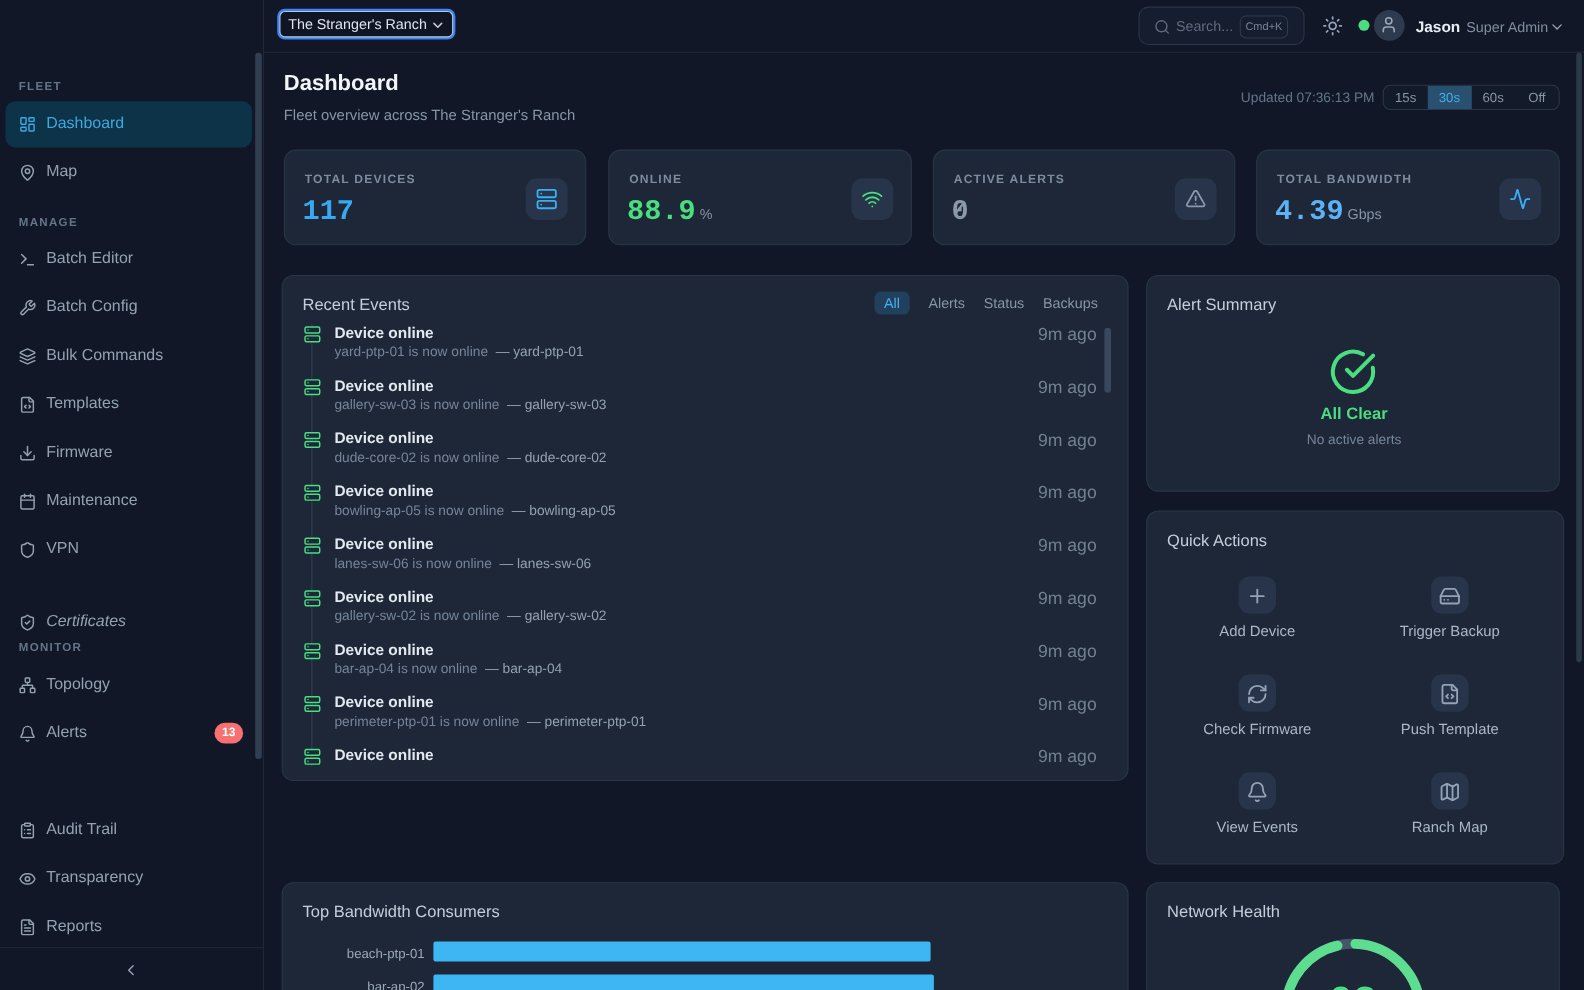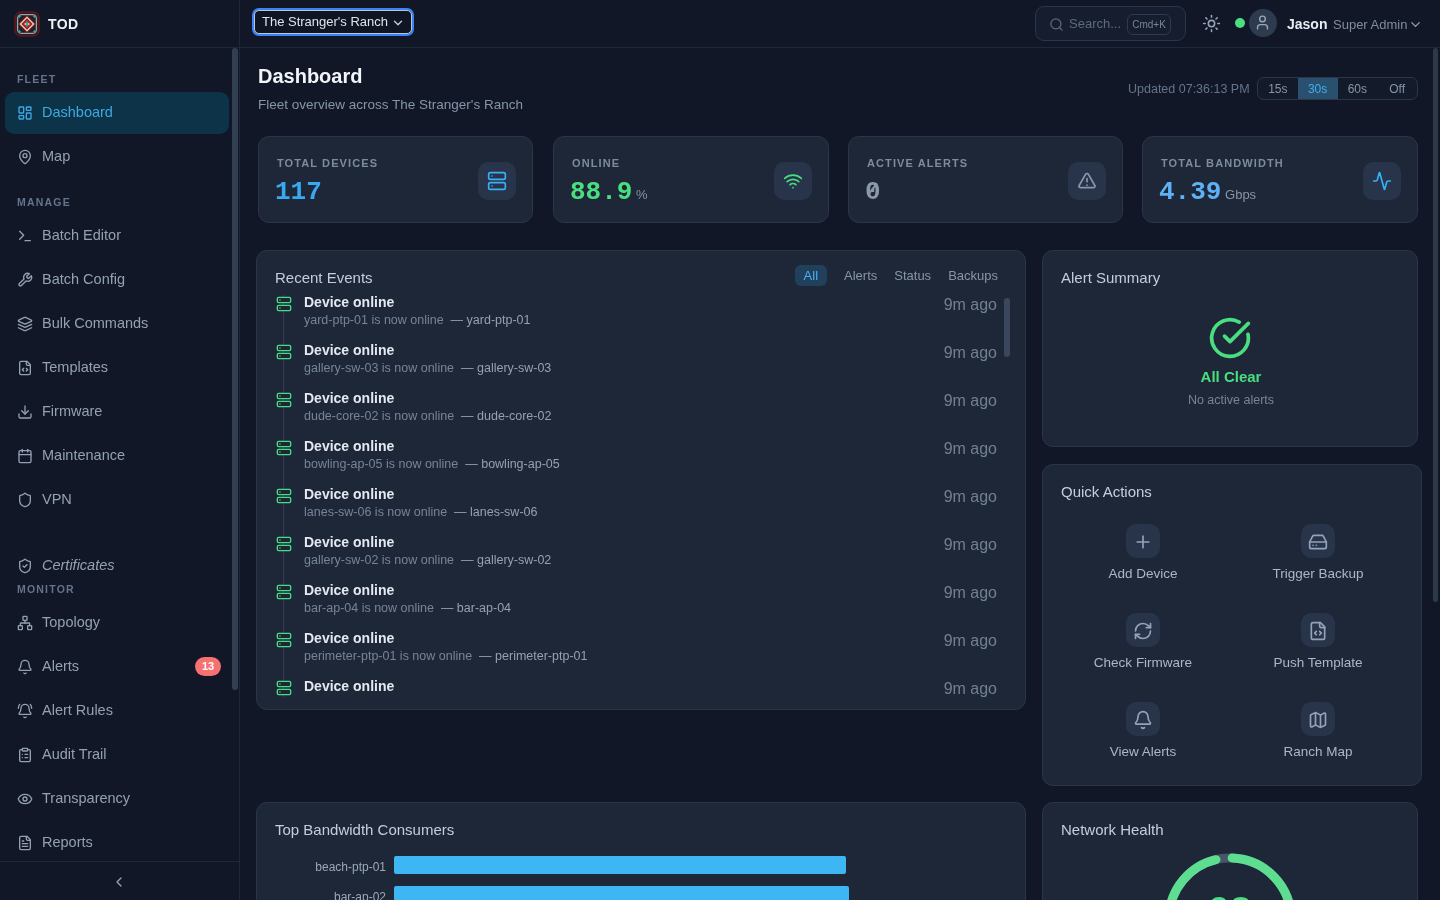--- a/index.html
+++ b/index.html
@@ -60,38 +60,20 @@
   .qbox svg { position:absolute; left:7px; top:8px; }
   .qlabel { position:absolute; font-size:13.5px; color:#aab7c8; text-align:center; width:160px; }
 
   .barlabel { position:absolute; font-size:12px; color:#9aa8ba; text-align:right; width:120px; }
   .bar { position:absolute; left:137px; height:18px; background:#3db6f3; border-radius:2px; }
 </style>
 </head>
 <body>
 
 <div id="sidebar">
-  <div id="logo">
-    <svg width="26" height="26" viewBox="0 0 26 26" style="position:absolute;left:14px;top:11px;">
-      <rect x="1" y="1" width="24" height="24" rx="6" fill="#271e26" stroke="#5f1818" stroke-width="1.6"></rect>
-      <rect x="3.6" y="3.6" width="18.8" height="18.8" rx="4" fill="none" stroke="#97a1ab" stroke-width="1.3"></rect>
-      <path d="M13 4.2 L21.8 13 L13 21.8 L4.2 13 Z" fill="#8f1f1f"></path>
-      <path d="M13 6.4 L19.6 13 L13 19.6 L6.4 13 Z" fill="none" stroke="#ded8cb" stroke-width="1.3"></path>
-      <path d="M13 8.6 L17.4 13 L13 17.4 L8.6 13 Z" fill="#b62626"></path>
-      <path d="M13 9.8 L11.4 13 L13 16.2 L14.6 13 Z" fill="#2ba8a0"></path>
-      <path d="M9.8 13 L12.1 11.9 L12.1 14.1 Z" fill="#f0e9da"></path>
-      <path d="M16.2 13 L13.9 11.9 L13.9 14.1 Z" fill="#f0e9da"></path>
-      <rect x="12.2" y="12.2" width="1.6" height="1.6" fill="#2ba8a0"></rect>
-      <path d="M4.8 4.8 L7.6 4.8 L4.8 7.6 Z" fill="#2ba8a0"></path>
-      <path d="M21.2 4.8 L18.4 4.8 L21.2 7.6 Z" fill="#2ba8a0"></path>
-      <path d="M4.8 21.2 L7.6 21.2 L4.8 18.4 Z" fill="#2ba8a0"></path>
-      <path d="M21.2 21.2 L18.4 21.2 L21.2 18.4 Z" fill="#2ba8a0"></path>
-    </svg>
-    <div class="brand">TOD</div>
-  </div>
   <div id="sbthumb"></div>
 
   <div class="navlabel" style="top:73px;">FLEET</div>
   <div class="navitem active" style="top:92px;">
     <svg class="nicon" viewBox="0 0 24 24" fill="none" stroke="#3ea8e0" stroke-width="2" stroke-linecap="round" stroke-linejoin="round">
         <rect x="3" y="3" width="7" height="9" rx="1"></rect>
         <rect x="14" y="3" width="7" height="5" rx="1"></rect>
         <rect x="14" y="12" width="7" height="9" rx="1"></rect>
         <rect x="3" y="16" width="7" height="5" rx="1"></rect>
       </svg>
@@ -176,29 +158,20 @@
       </svg>
     <div class="ntext">Topology</div>
   </div>
   <div class="navitem" style="top:646px;">
     <svg class="nicon" viewBox="0 0 24 24" fill="none" stroke="#94a1b2" stroke-width="2" stroke-linecap="round" stroke-linejoin="round">
         <path d="M10.268 21a2 2 0 0 0 3.464 0"></path>
         <path d="M3.262 15.326A1 1 0 0 0 4 17h16a1 1 0 0 0 .74-1.673C19.41 13.956 18 12.499 18 8A6 6 0 0 0 6 8c0 4.499-1.411 5.956-2.738 7.326"></path>
       </svg>
     <div class="ntext">Alerts</div>
     <div class="badge13">13</div>
-  </div>
-  <div class="navitem" style="top:690px;">
-    <svg class="nicon" viewBox="0 0 24 24" fill="none" stroke="#94a1b2" stroke-width="2" stroke-linecap="round" stroke-linejoin="round">
-        <path d="M10.268 21a2 2 0 0 0 3.464 0"></path>
-        <path d="M22 8c0-2.3-.8-4.3-2-6"></path>
-        <path d="M3.262 15.326A1 1 0 0 0 4 17h16a1 1 0 0 0 .74-1.673C19.41 13.956 18 12.499 18 8A6 6 0 0 0 6 8c0 4.499-1.411 5.956-2.738 7.326"></path>
-        <path d="M4 2C2.8 3.7 2 5.7 2 8"></path>
-      </svg>
-    <div class="ntext">Alert Rules</div>
   </div>
   <div class="navitem" style="top:734px;">
     <svg class="nicon" viewBox="0 0 24 24" fill="none" stroke="#94a1b2" stroke-width="2" stroke-linecap="round" stroke-linejoin="round">
         <rect x="8" y="2" width="8" height="4" rx="1"></rect>
         <path d="M16 4h2a2 2 0 0 1 2 2v14a2 2 0 0 1-2 2H6a2 2 0 0 1-2-2V6a2 2 0 0 1 2-2h2"></path>
         <path d="M12 11h4"></path>
         <path d="M12 16h4"></path>
         <path d="M8 11h.01"></path>
         <path d="M8 16h.01"></path>
       </svg>
@@ -475,21 +448,21 @@
           <path d="m14 12.5 2 2-2 2"></path>
         </svg>
       </div>
     <div class="qlabel" style="left:195px;top:190px;">Push Template</div>
     <div class="qbox" style="left:83px;top:237px;">
         <svg width="20" height="20" viewBox="0 0 24 24" fill="none" stroke="#94a3b8" stroke-width="2" stroke-linecap="round" stroke-linejoin="round">
           <path d="M10.268 21a2 2 0 0 0 3.464 0"></path>
           <path d="M3.262 15.326A1 1 0 0 0 4 17h16a1 1 0 0 0 .74-1.673C19.41 13.956 18 12.499 18 8A6 6 0 0 0 6 8c0 4.499-1.411 5.956-2.738 7.326"></path>
         </svg>
       </div>
-    <div class="qlabel" style="left:20px;top:279px;">View Alerts</div>
+    <div class="qlabel" style="left:20px;top:279px;">View Events</div>
     <div class="qbox" style="left:258px;top:237px;">
         <svg width="20" height="20" viewBox="0 0 24 24" fill="none" stroke="#94a3b8" stroke-width="2" stroke-linecap="round" stroke-linejoin="round">
           <path d="M14.106 5.553a2 2 0 0 0 1.788 0l3.659-1.83A1 1 0 0 1 21 4.619v12.764a1 1 0 0 1-.553.894l-4.553 2.277a2 2 0 0 1-1.788 0l-4.212-2.106a2 2 0 0 0-1.788 0l-3.659 1.83A1 1 0 0 1 3 19.381V6.618a1 1 0 0 1 .553-.894l4.553-2.277a2 2 0 0 1 1.788 0z"></path>
           <path d="M15 5.764v15"></path>
           <path d="M9 3.236v15"></path>
         </svg>
       </div>
     <div class="qlabel" style="left:195px;top:279px;">Ranch Map</div>
   </div>
 

